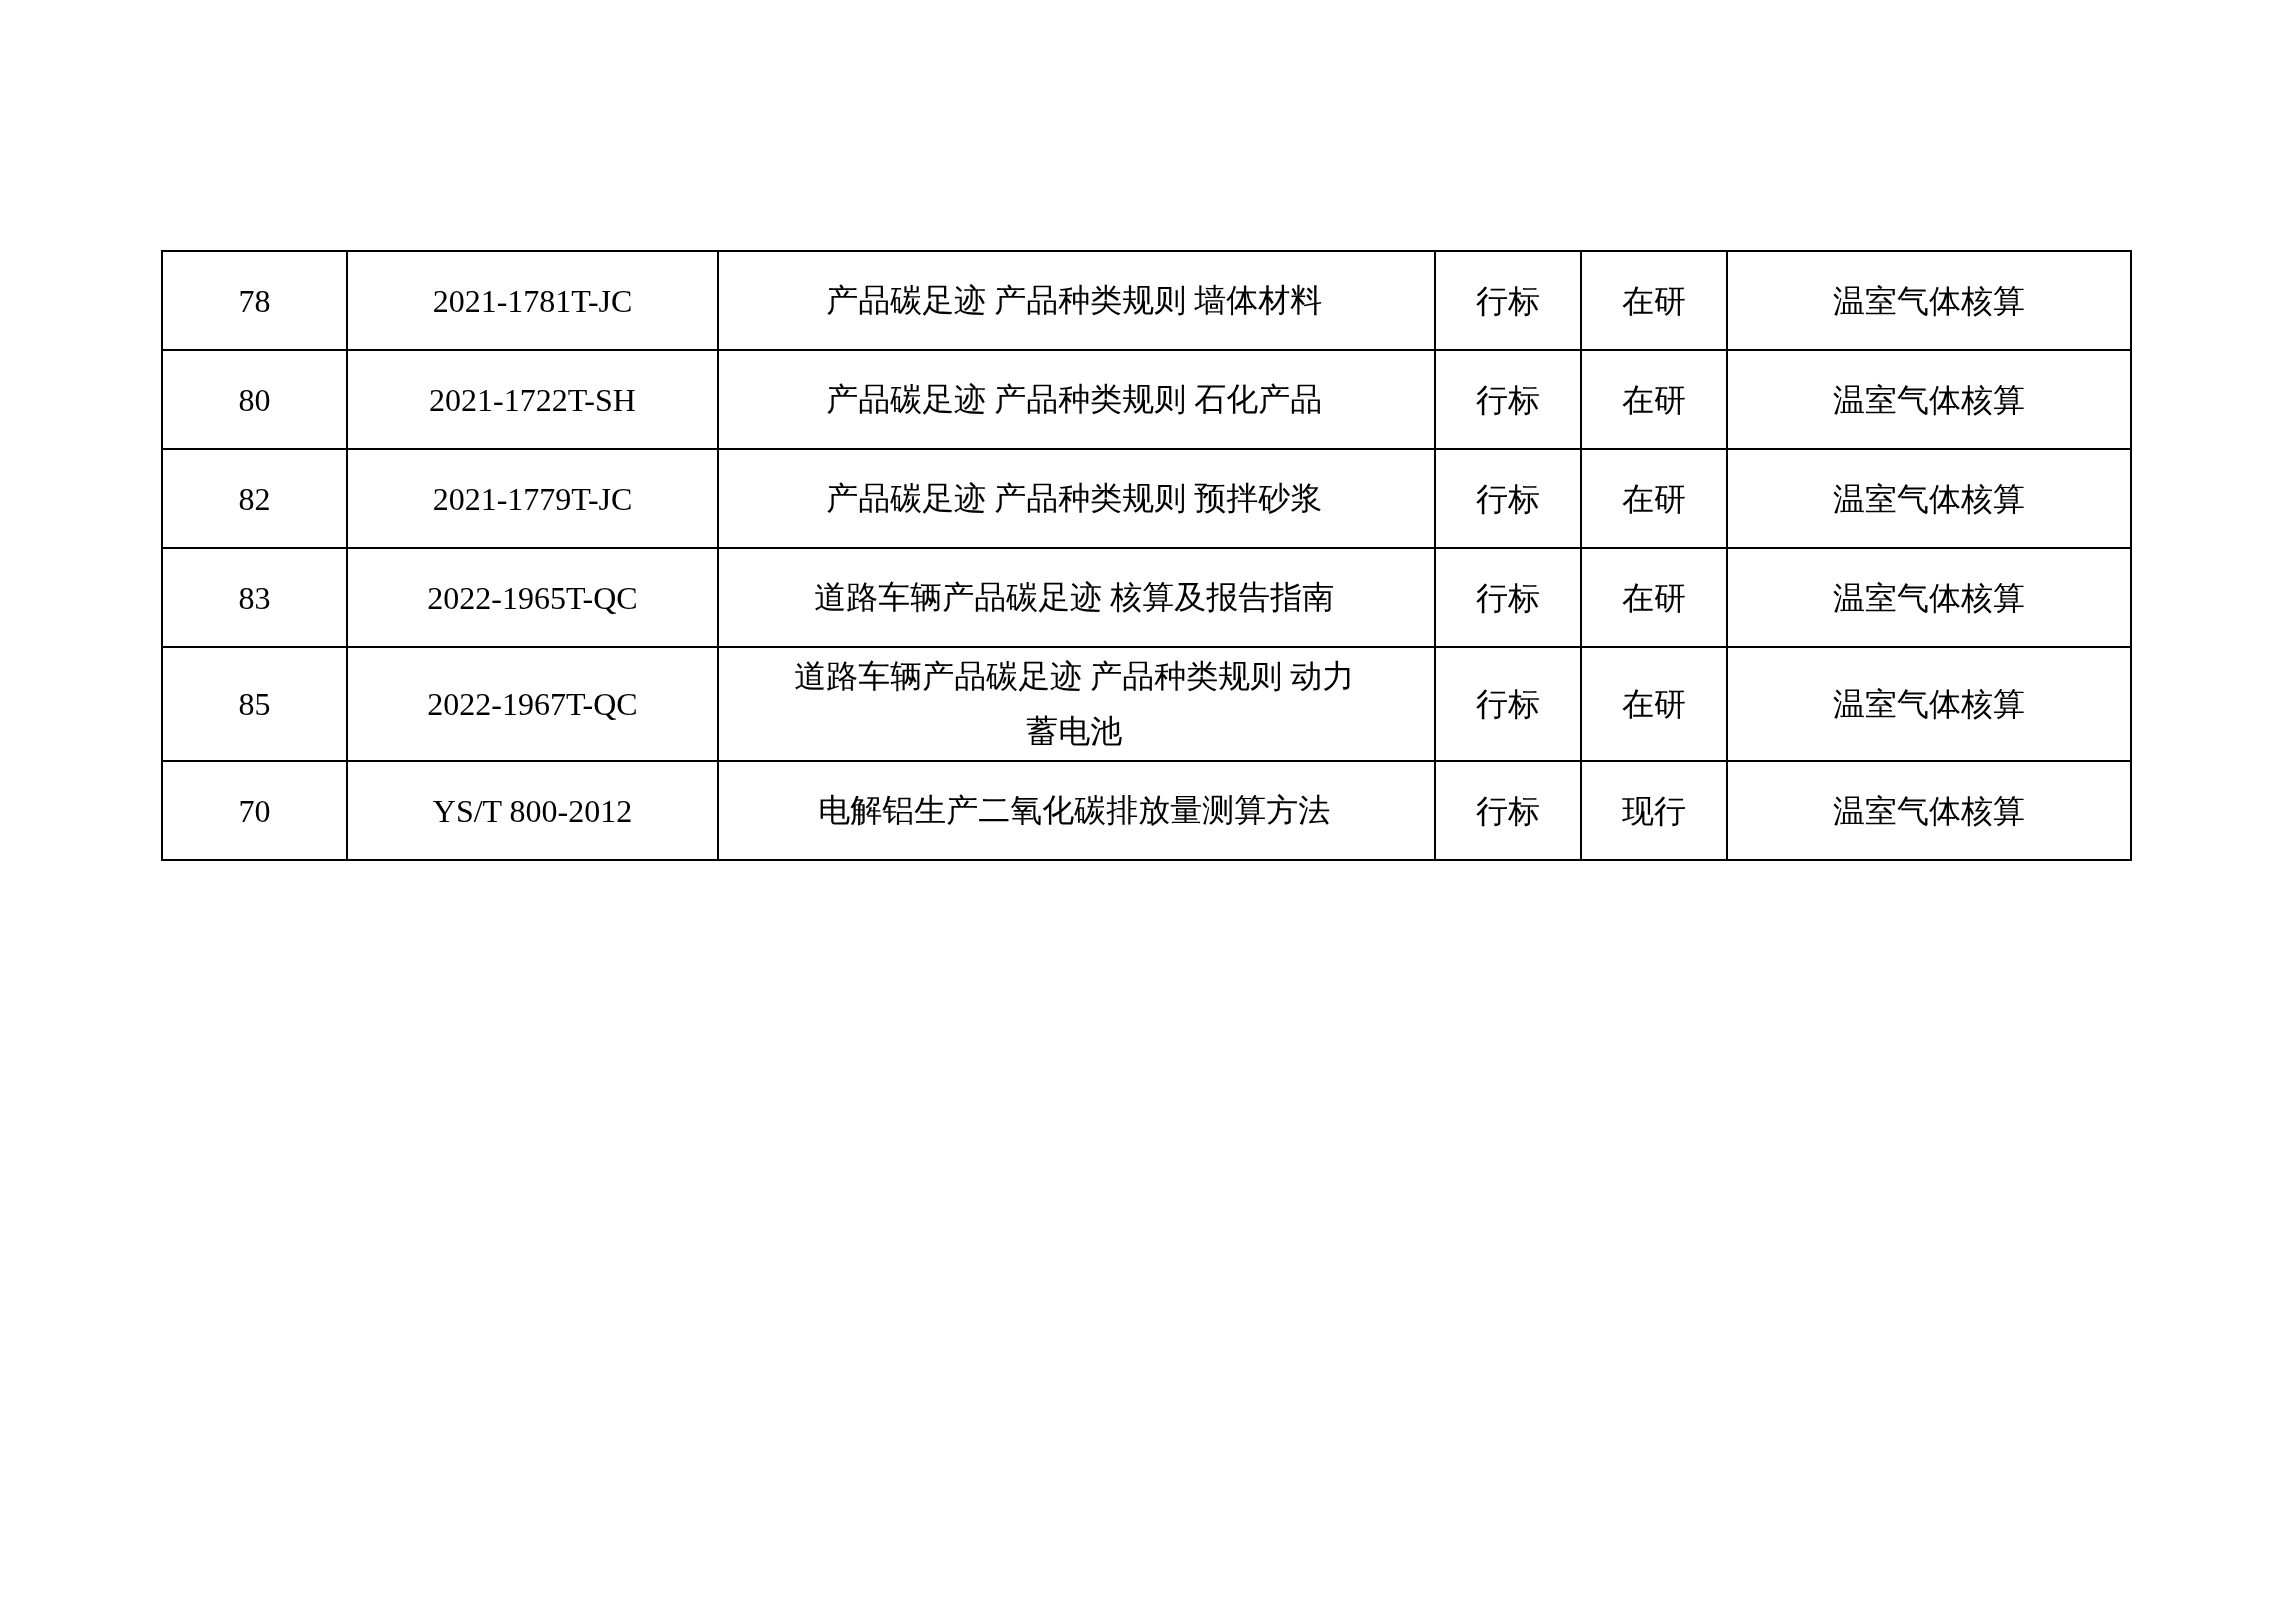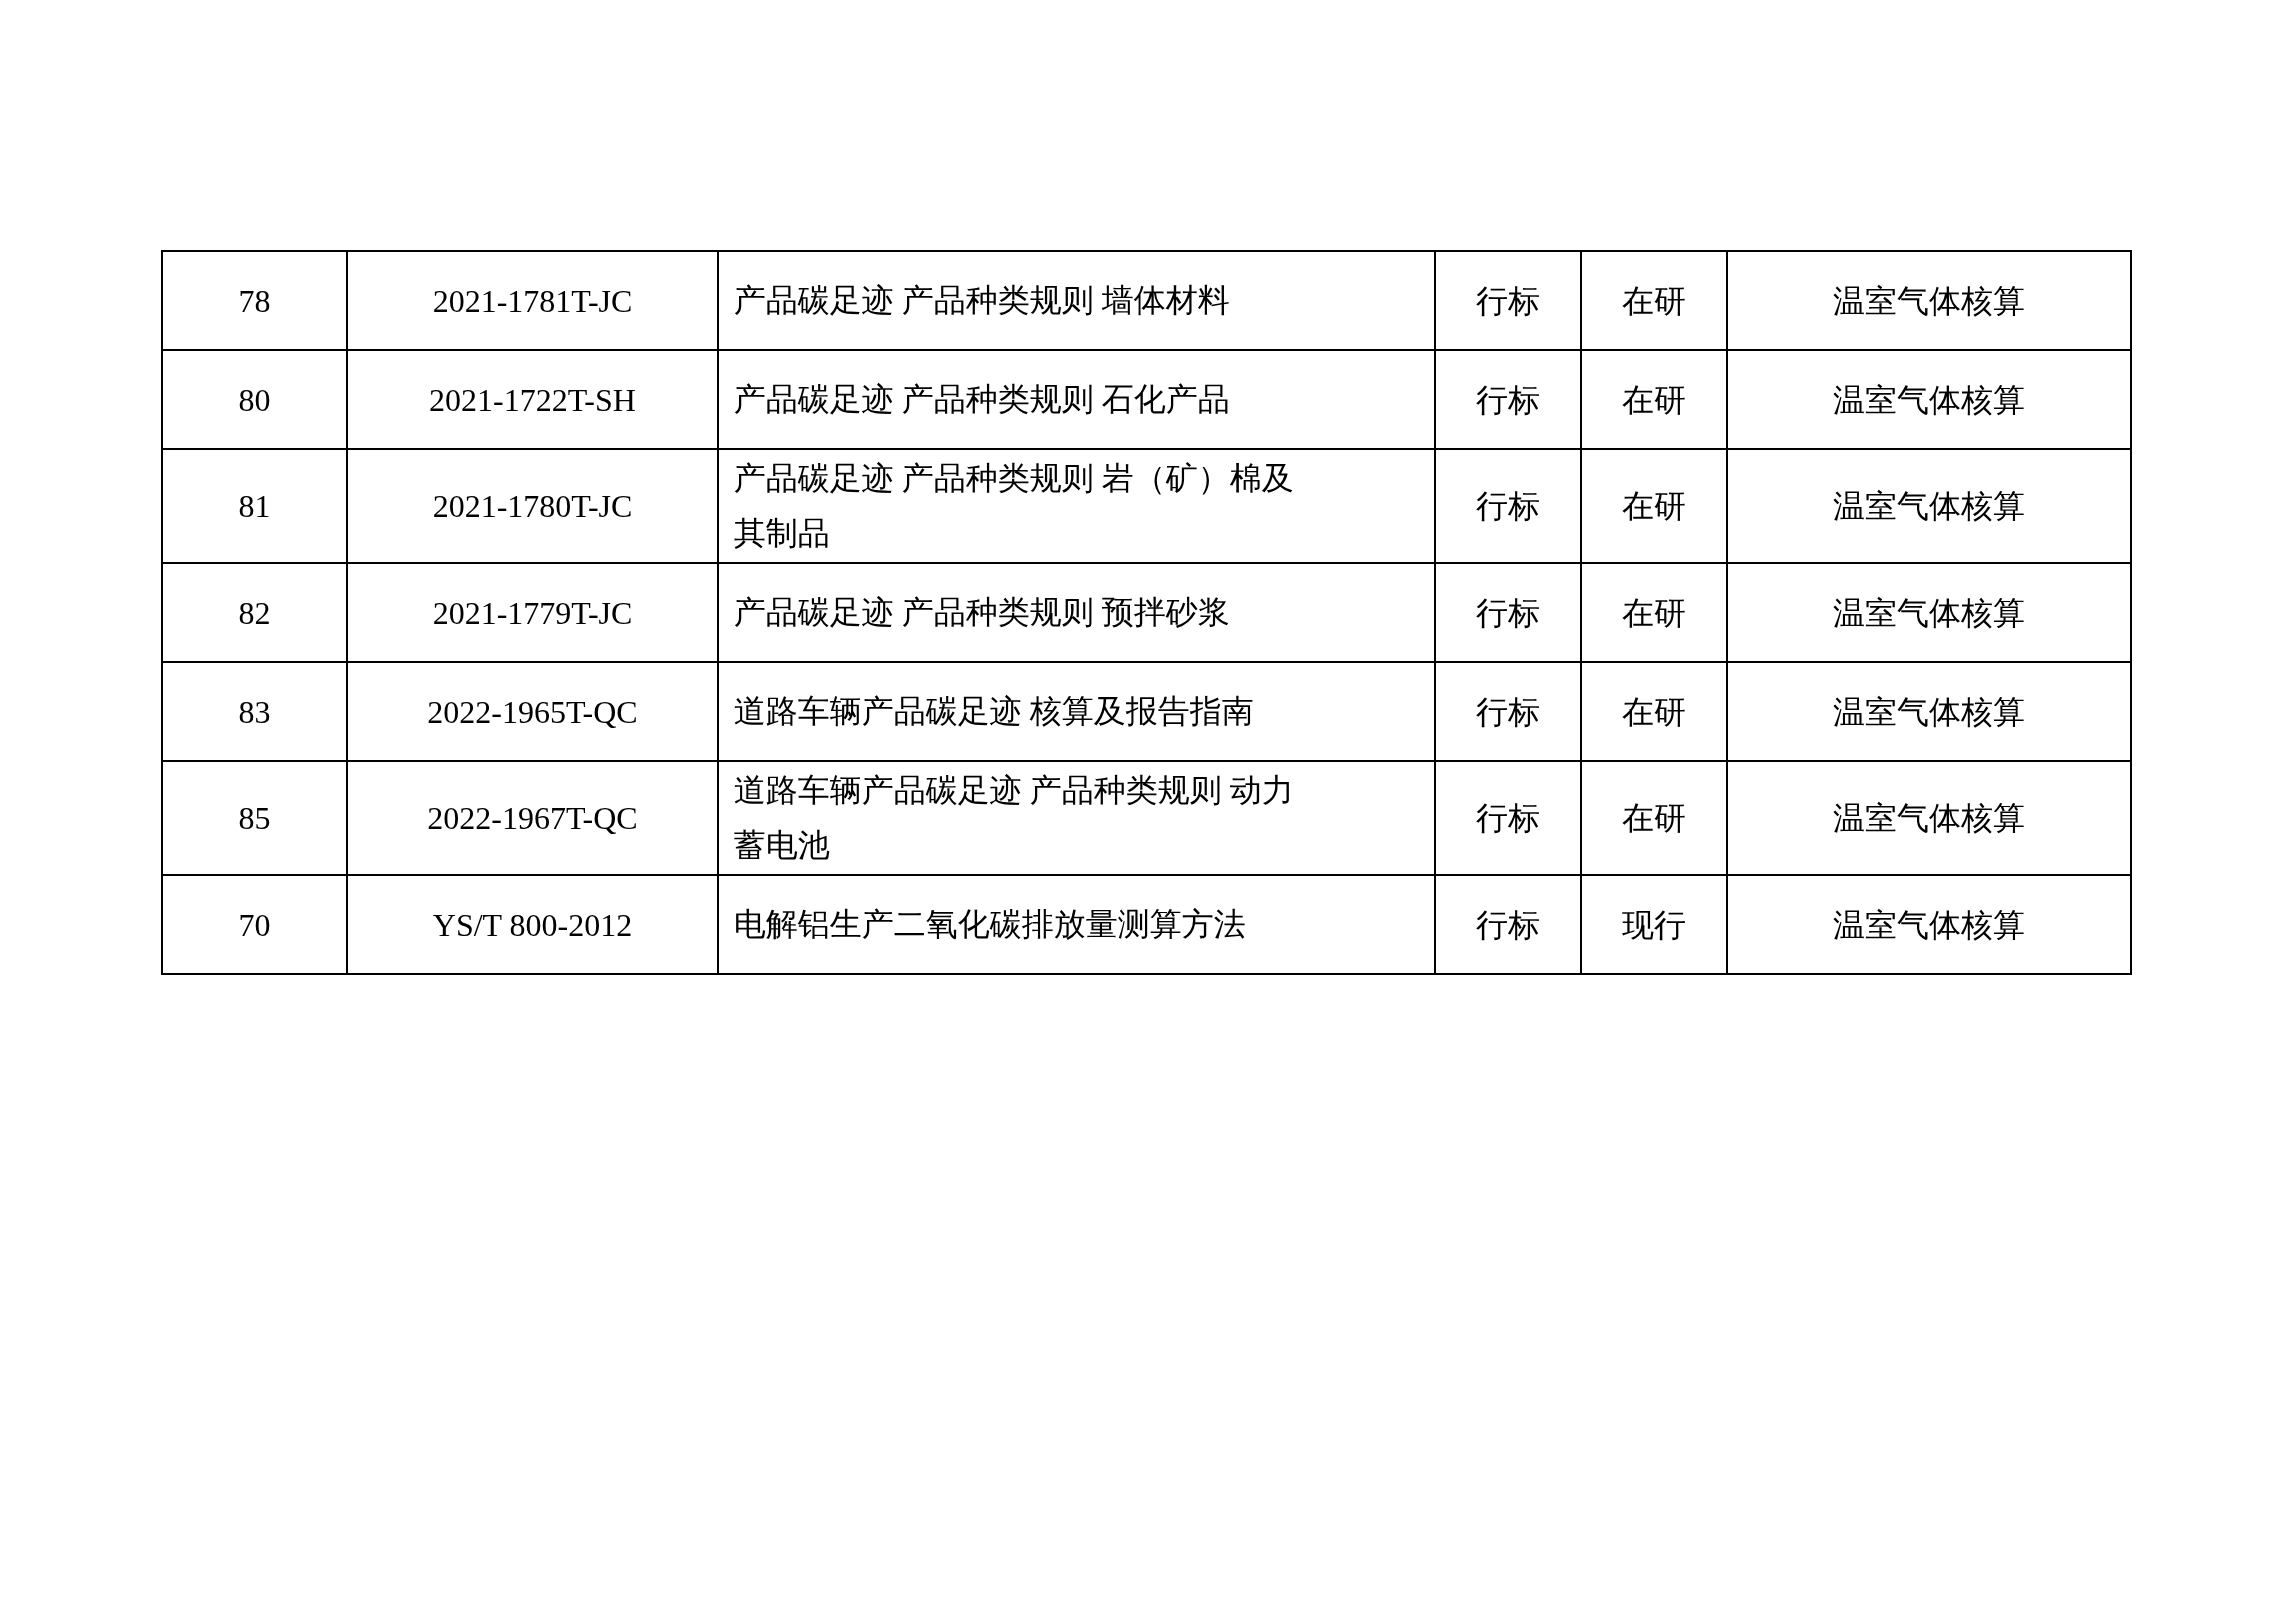--- a/index.html
+++ b/index.html
@@ -34,21 +34,21 @@
     border-top: 2.9px solid #000;
     border-bottom: 2.9px solid #000;
     vertical-align: middle;
     font-size: 32px;
     line-height: 1.25;
     text-align: center;
     padding: 0;
     overflow: hidden;
   }
   table.standards-table td.name-col {
-    text-align: left;
+    text-align: center;
     padding-left: 14.7px;
     padding-right: 19px;
     white-space: pre-line;
     line-height: 1.72;
   }
   tr.single { height: 99px; }
   tr.double { height: 114px; }
   .page-number {
     position: absolute;
     top: 1449px;
@@ -83,29 +83,20 @@
           <td class="category-col">温室气体核算</td>
         </tr>
         <tr class="single">
           <td class="seq-col">80</td>
           <td class="code-col">2021-1722T-SH</td>
           <td class="name-col">产品碳足迹 产品种类规则 石化产品</td>
           <td class="type-col">行标</td>
           <td class="status-col">在研</td>
           <td class="category-col">温室气体核算</td>
         </tr>
-        <tr class="double">
-          <td class="seq-col">81</td>
-          <td class="code-col">2021-1780T-JC</td>
-          <td class="name-col">产品碳足迹 产品种类规则 岩（矿）棉及
-其制品</td>
-          <td class="type-col">行标</td>
-          <td class="status-col">在研</td>
-          <td class="category-col">温室气体核算</td>
-        </tr>
         <tr class="single">
           <td class="seq-col">82</td>
           <td class="code-col">2021-1779T-JC</td>
           <td class="name-col">产品碳足迹 产品种类规则 预拌砂浆</td>
           <td class="type-col">行标</td>
           <td class="status-col">在研</td>
           <td class="category-col">温室气体核算</td>
         </tr>
         <tr class="single">
           <td class="seq-col">83</td>

